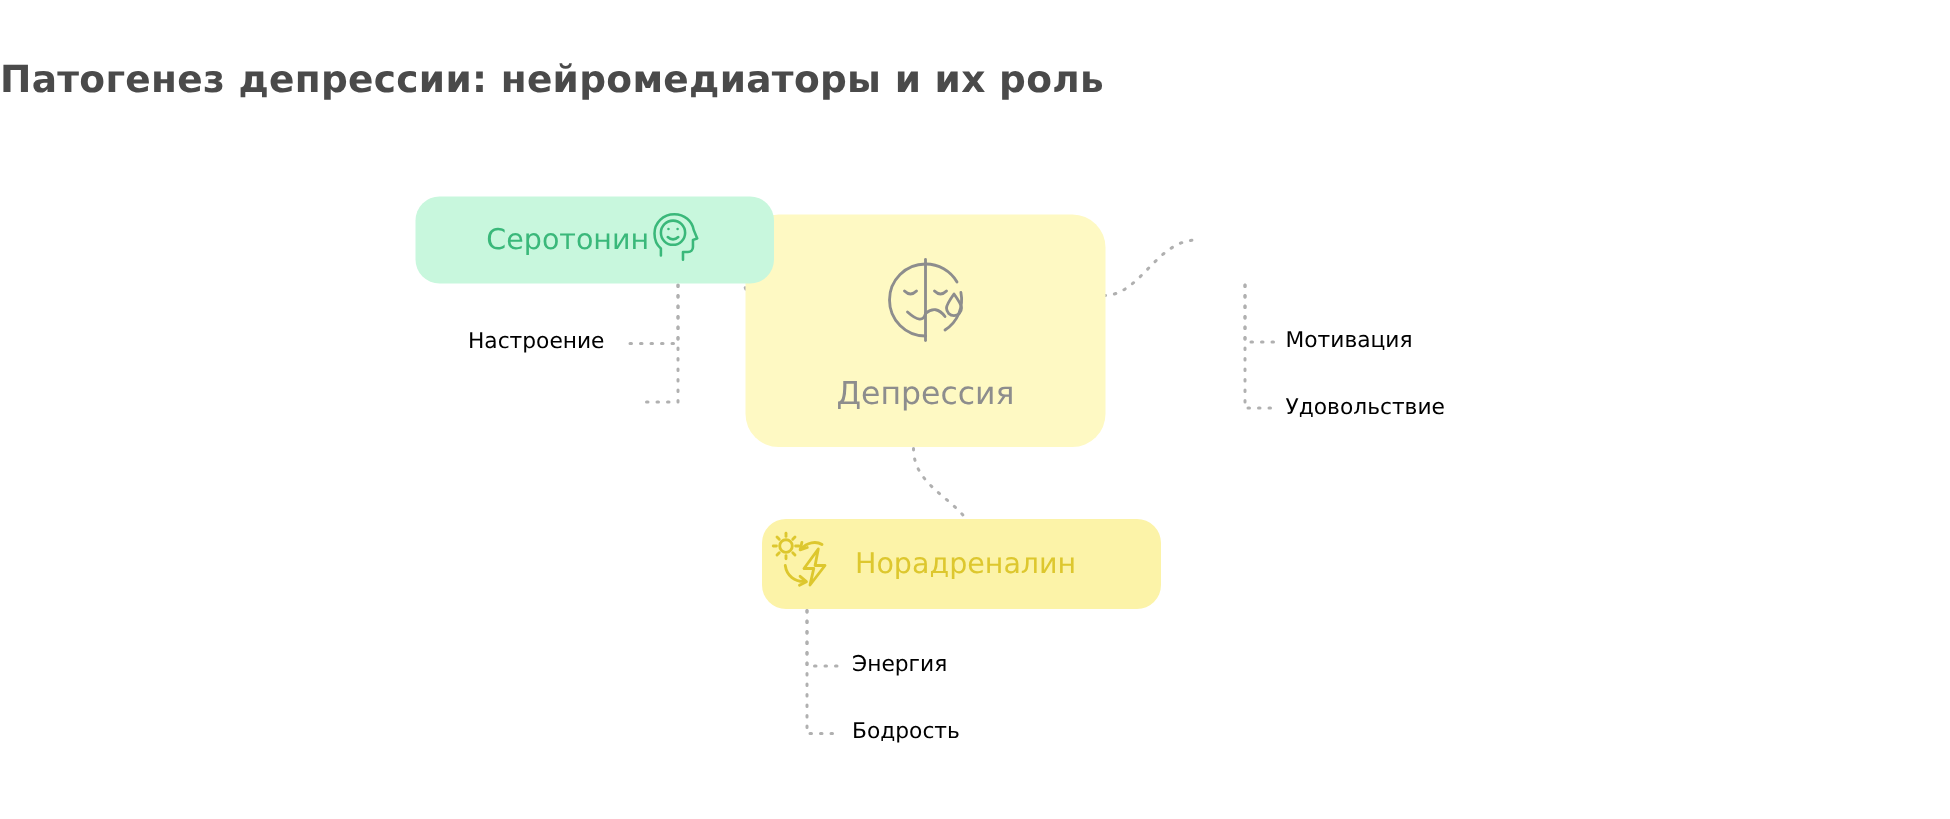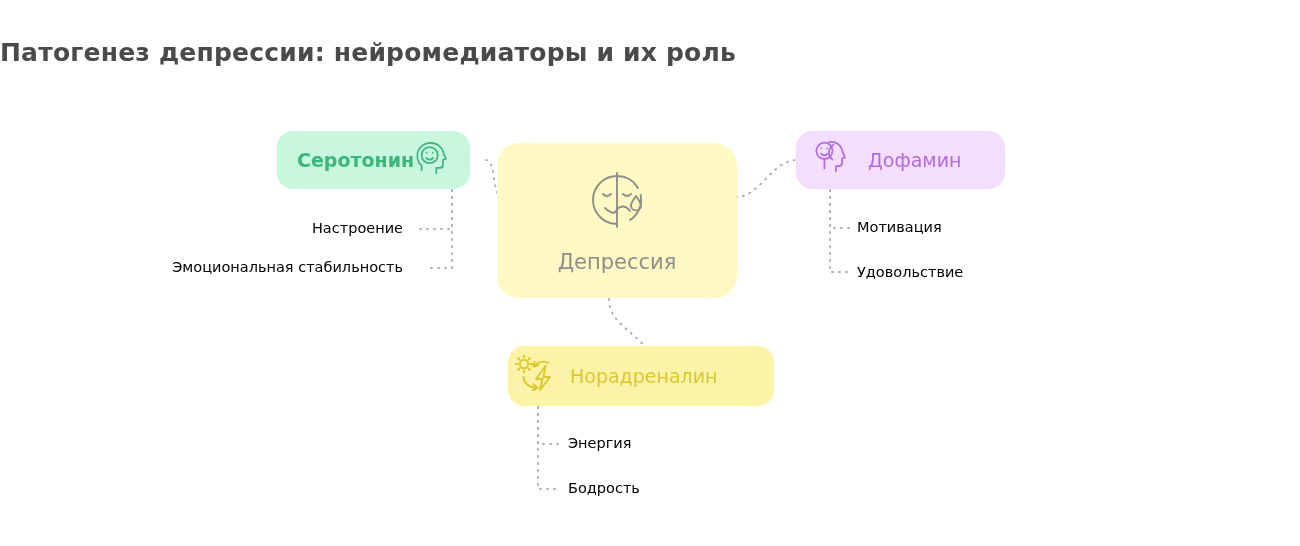--- a/index.html
+++ b/index.html
@@ -87,26 +87,25 @@
   }
   #node-center .node-label {
     font-size: 21px;
     color: #8d8d8d;
   }
 
   
   #node-serotonin {
     left: 277px;
     top: 131px;
-    width: 193px;
+    width: 239px;
     height: 58px;
     background: #c8f7dd;
     padding: 0 18px 0 20px;
-    justify-content: space-between;
-    font-weight: bold;
+    justify-content: center;
   }
   #node-serotonin .node-label { color: #3ab87a; }
 
   
   #node-dopamine {
     left: 796px;
     top: 131px;
     width: 209px;
     height: 58px;
     background: #f3dffd;
@@ -196,36 +195,20 @@
           <path d="M8 33 v-5 c-3 -2.5 -4.5 -6.5 -4.5 -10.5 C3.5 10 9.5 4 17.5 4 c7 0 12.5 5 13.5 11 l2.5 6 -3 1 v5 c0 2 -1.5 3.5 -3.5 3.5 h-3.5 v5.5"></path>
           <circle cx="16.5" cy="17" r="8.5"></circle>
           <circle cx="13.3" cy="14.4" r="0.9" fill="#3ab87a" stroke="none"></circle>
           <circle cx="19.7" cy="14.4" r="0.9" fill="#3ab87a" stroke="none"></circle>
           <path d="M12.8 20 q3.7 3.4 7.4 0"></path>
         </g>
       </svg>
     </span>
   </div>
 
-  <div class="node" id="node-dopamine">
-    <span class="node-icon">
-      <svg width="42" height="42" viewBox="0 0 44 44">
-        <g fill="none" stroke="#b36ae0" stroke-width="1.8" stroke-linecap="round" stroke-linejoin="round">
-          <circle cx="13" cy="14.5" r="8.5"></circle>
-          <circle cx="9.9" cy="11.9" r="0.9" fill="#b36ae0" stroke="none"></circle>
-          <circle cx="16.1" cy="11.9" r="0.9" fill="#b36ae0" stroke="none"></circle>
-          <path d="M9.4 17.5 q3.6 3.4 7.2 0"></path>
-          <line x1="13" y1="23.5" x2="13" y2="33"></line>
-          <path d="M25 36 v-5.5 h3 c2 0 3.5 -1.5 3.5 -3.5 v-4.6 l3 -1 -2.5 -6 C31 9.5 26.5 5 20.5 5 c-1.2 0 -2.3 0.2 -3.4 0.5"></path>
-          <path d="M22.5 8.2 c-2.8 1.6 -4.6 4.6 -4.6 8.1 0 3 1.4 5.7 3.5 7.4"></path>
-        </g>
-      </svg>
-    </span>
-    <span class="node-label">Дофамин</span>
-  </div>
 
   <div class="node" id="node-noradrenaline">
     <span class="node-icon">
       <svg width="44" height="44" viewBox="0 0 44 44">
         <g fill="none" stroke="#ddc72e" stroke-width="1.9" stroke-linecap="round" stroke-linejoin="round">
           <circle cx="12" cy="12" r="4.2"></circle>
           <line x1="12" y1="3.5" x2="12" y2="5.6"></line>
           <line x1="12" y1="18.4" x2="12" y2="20.5"></line>
           <line x1="3.5" y1="12" x2="5.6" y2="12"></line>
           <line x1="18.4" y1="12" x2="20.5" y2="12"></line>
@@ -238,21 +221,20 @@
           <path d="M11.5 25 c1 7 6.5 11 13 10.6"></path>
           <path d="M21.4 32.2 L25.6 35.8 L21 38.2"></path>
           <path d="M33.5 14 L24 27 h6.5 l-2.5 11 L38 25 h-6.6 z"></path>
         </g>
       </svg>
     </span>
     <span class="node-label">Норадреналин</span>
   </div>
 
   <div class="leaf right-align" id="leaf-mood">Настроение</div>
-  <div class="leaf right-align" id="leaf-emotional">Эмоциональная стабильность</div>
 
   <div class="leaf" id="leaf-motivation">Мотивация</div>
   <div class="leaf" id="leaf-pleasure">Удовольствие</div>
 
   <div class="leaf" id="leaf-energy">Энергия</div>
   <div class="leaf" id="leaf-vigor">Бодрость</div>
 
 </div>
 
 </body></html>

